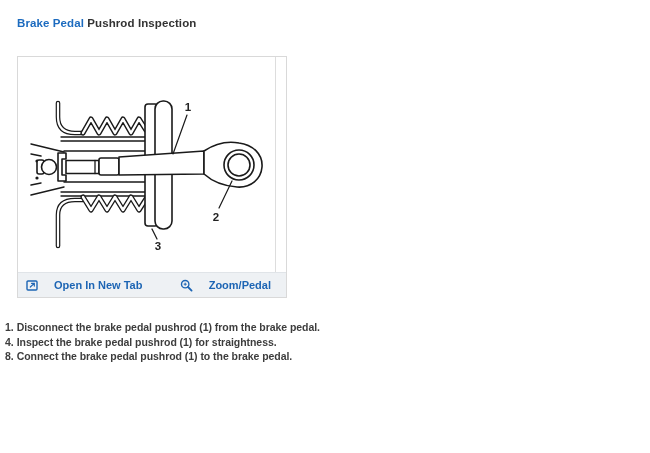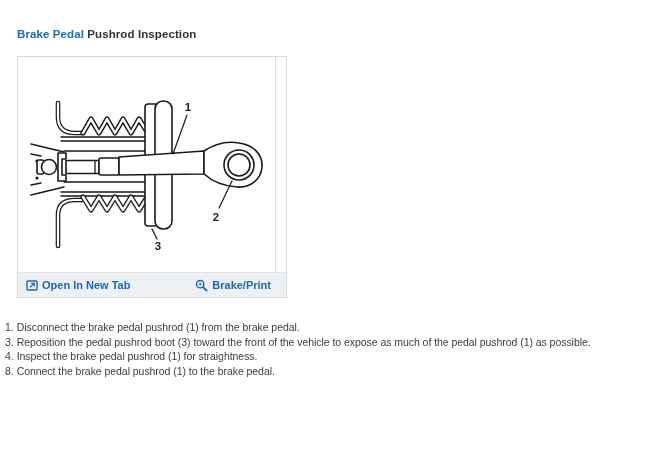--- a/index.html
+++ b/index.html
@@ -1,44 +1,44 @@
 <!DOCTYPE html>
 <html><head>
 <meta charset="utf-8">
 <style>
   html,body{margin:0;padding:0;}
   body{
     width:650px;height:453px;position:relative;overflow:hidden;
     background:#ffffff;font-family:"Liberation Sans",sans-serif;
   }
   .page-title{
-    position:absolute;left:17px;top:28px;
+    position:absolute;left:17px;top:17px;
     font-size:11.5px;font-weight:bold;color:#333333;letter-spacing:.1px;
   }
   .page-title .title-link{color:#1c6bbf;cursor:pointer;}
   .figure-card{
     position:absolute;left:17px;top:56px;width:270px;
     border:1px solid #d9d9d9;background:#ffffff;box-sizing:border-box;
   }
   .figure-image{
     width:257px;height:215px;position:relative;background:#ffffff;
     border-right:1px solid #dddddd;
   }
   .figure-bar{
     height:24px;background:#eef1f4;border-top:1px solid #e0e4e8;
     display:flex;align-items:center;justify-content:space-between;
     padding:0 15px 0 8px;
   }
   .bar-link{
-    display:flex;align-items:center;gap:4px;cursor:pointer;
+    display:flex;align-items:center;gap:16px;cursor:pointer;
     color:#1d65b4;font-size:11px;font-weight:600;text-decoration:none;
   }
   .steps{
     position:absolute;left:5px;top:320px;width:644px;
-    font-size:10.5px;color:#3d3d3d;letter-spacing:-0.05px;
+    font-size:10.5px;color:#3d3d3d;letter-spacing:-0.05px;font-weight:bold;
   }
   .step{line-height:14.6px;white-space:nowrap;}
   .step .num{display:inline-block;margin-right:3px;}
 </style>
 </head>
 <body>
 
 <div class="page-title">
   <span class="title-link">Brake Pedal</span>
   <span>Pushrod Inspection</span>
@@ -106,23 +106,22 @@
         <path d="M4.3,8 L8,4.6 M5.5,4.3 h2.8 v2.8" fill="none" stroke="#1d65b4" stroke-width="1.2" stroke-linecap="round"></path>
       </svg>
       <span>Open In New Tab</span>
     </span>
     <span class="bar-link">
       <svg width="13" height="13" viewBox="0 0 13 13">
         <circle cx="5.2" cy="5.2" r="3.7" fill="none" stroke="#1d65b4" stroke-width="1.4"></circle>
         <line x1="8" y1="8" x2="11.6" y2="11.6" stroke="#1d65b4" stroke-width="1.8" stroke-linecap="round"></line>
         <path d="M5.2,3.7 v3 M3.7,5.2 h3" stroke="#1d65b4" stroke-width="1"></path>
       </svg>
-      <span>Brake/Print</span>
+      <span>Zoom/Pedal</span>
     </span>
   </div>
 </div>
 
 <div class="steps">
   <div class="step"><span class="num">1.</span><span>Disconnect the brake pedal pushrod (1) from the brake pedal.</span></div>
-  <div class="step"><span class="num">3.</span><span>Reposition the pedal pushrod boot (3) toward the front of the vehicle to expose as much of the pedal pushrod (1) as possible.</span></div>
   <div class="step"><span class="num">4.</span><span>Inspect the brake pedal pushrod (1) for straightness.</span></div>
   <div class="step"><span class="num">8.</span><span>Connect the brake pedal pushrod (1) to the brake pedal.</span></div>
 </div>
 
 </body></html>

